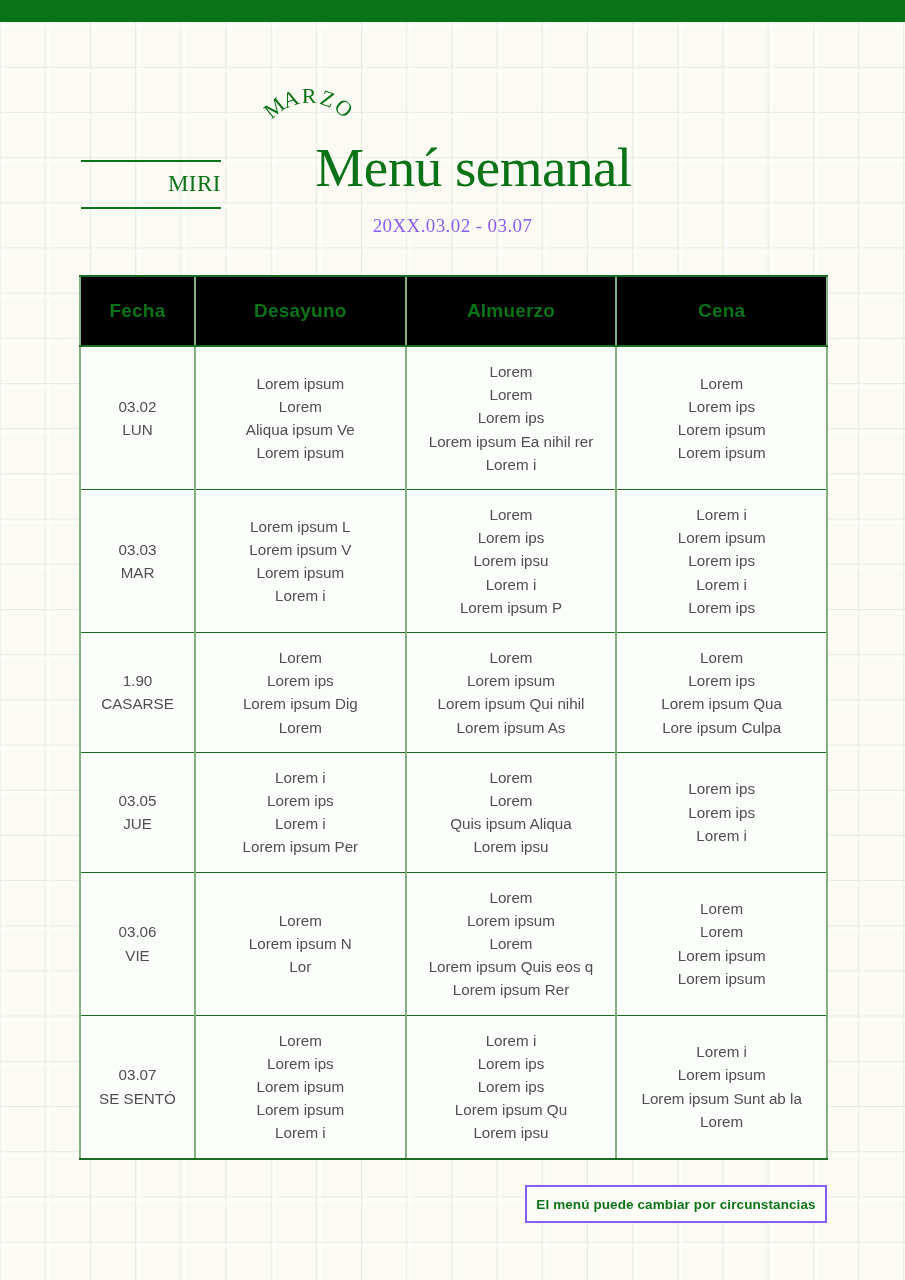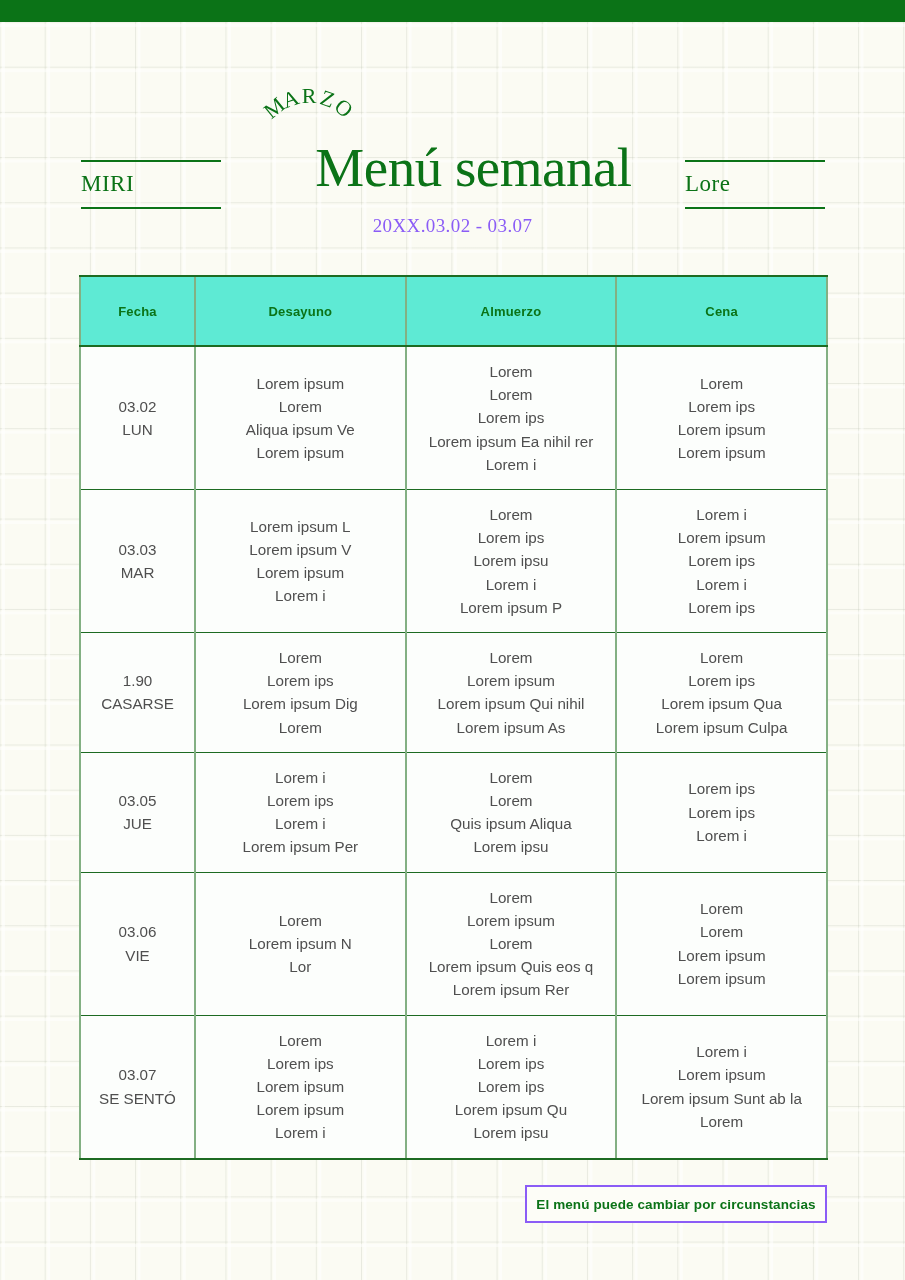--- a/index.html
+++ b/index.html
@@ -58,21 +58,21 @@
     position: absolute;
     top: 92px;
     left: 0;
     width: 905px;
     height: 160px;
   }
 
   .side-label {
     position: absolute;
     width: 140px;
-    text-align: left;
+    text-align: right;
     color: #0b7317;
     font-family: "Liberation Serif", serif;
     font-size: 23px;
     letter-spacing: 0.5px;
     padding: 9px 0 10px;
     border-top: 2.5px solid #0b7317;
     border-bottom: 2.5px solid #0b7317;
   }
   #label-left  { left: 81px;  top: 68px; }
   #label-right { left: 685px; top: 68px; }
@@ -126,25 +126,25 @@
     width: 747px;
     border-collapse: collapse;
     table-layout: fixed;
     border-left: 2px solid #83b083;
     border-right: 2px solid #83b083;
   }
   #menu-table col.c-date { width: 115px; }
   #menu-table col.c-meal { width: 210.66px; }
 
   #menu-table thead th {
-    background: #5eead4;
+    background: #000000;
     color: #0b7317;
     font-family: "Liberation Sans", sans-serif;
     font-weight: bold;
-    font-size: 13px;
+    font-size: 19px;
     letter-spacing: 0.2px;
     height: 66px;
     vertical-align: middle;
     text-align: center;
     border-top: 2px solid #1d6b22;
     border-bottom: 2px solid #1d6b22;
     border-left: 2px solid #83b083;
   }
   #menu-table thead th:first-child { border-left: none; }
 
@@ -205,21 +205,20 @@
         <span style="transform: translate(-50%, -50%) rotate(-19.5deg) translateY(-22px);">A</span>
         <span style="transform: translate(-50%, -50%) rotate(0deg) translateY(-22px);">R</span>
         <span style="transform: translate(-50%, -50%) rotate(19.5deg) translateY(-22px);">Z</span>
         <span style="transform: translate(-50%, -50%) rotate(39deg) translateY(-22px);">O</span>
       </div>
 
     <div id="main-title">Menú semanal</div>
     <div id="date-range">20XX.03.02 - 03.07</div>
 
     <div class="side-label" id="label-left">MIRI</div>
-    <div class="side-label" id="label-right">Lore</div>
   </div>
 
   <table id="menu-table">
     <colgroup>
       <col class="c-date">
         <col class="c-meal">
         <col class="c-meal">
         <col class="c-meal">
     </colgroup>
     <thead>
@@ -296,21 +295,21 @@
           <td>
             <span class="meal-line">Lorem</span>
             <span class="meal-line">Lorem ipsum</span>
             <span class="meal-line">Lorem ipsum Qui nihil</span>
             <span class="meal-line">Lorem ipsum As</span>
           </td>
           <td>
             <span class="meal-line">Lorem</span>
             <span class="meal-line">Lorem ips</span>
             <span class="meal-line">Lorem ipsum Qua</span>
-            <span class="meal-line">Lorem ipsum Culpa</span>
+            <span class="meal-line">Lore ipsum Culpa</span>
           </td>
         </tr>
         <tr>
           <td class="date-cell">
             <span class="meal-line">03.05</span>
             <span class="meal-line">JUE</span>
           </td>
           <td>
             <span class="meal-line">Lorem i</span>
             <span class="meal-line">Lorem ips</span>

